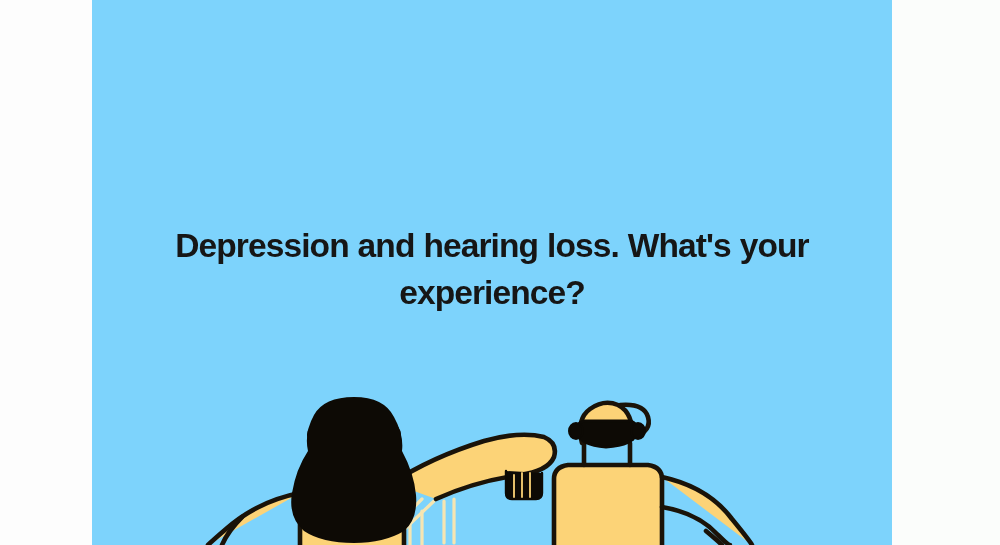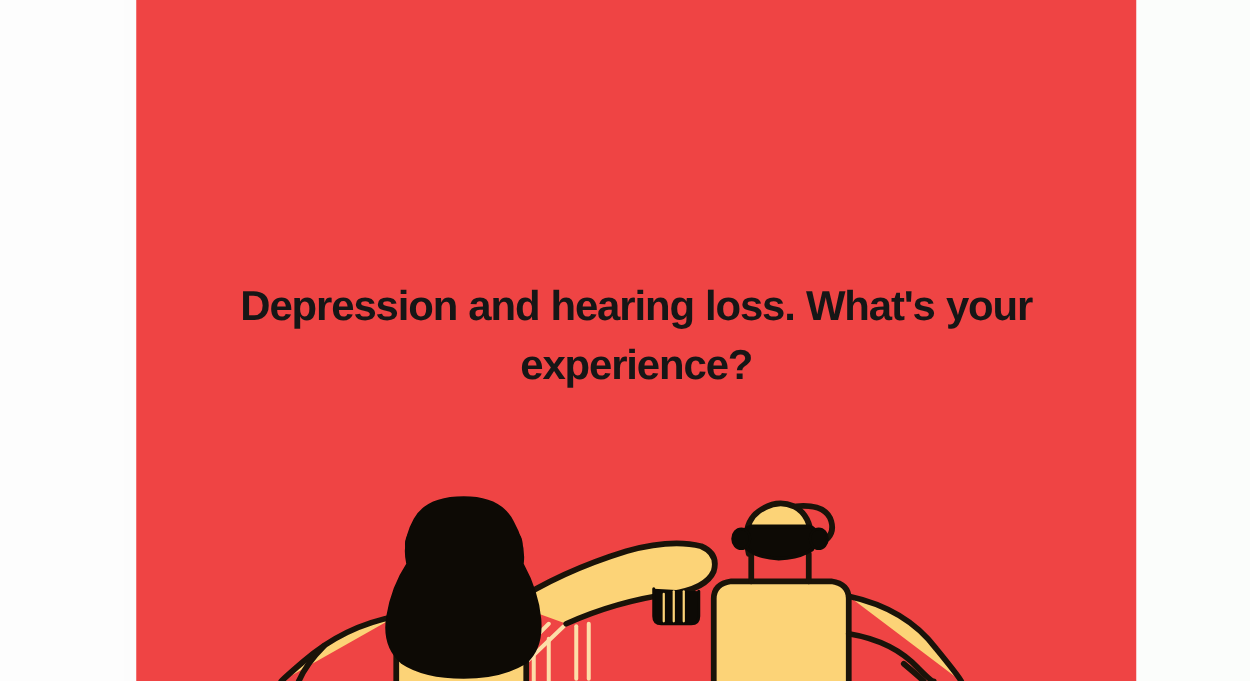--- a/index.html
+++ b/index.html
@@ -28,25 +28,25 @@
     top: 0;
     height: 545px;
     background: #fdfdfd;
   }
   .gutter.left  { left: 0;   width: 99px; }
   .gutter.right { left: 899px; width: 101px; background: #fbfdfb; }
 
   
   #card {
     position: absolute;
-    left: 109px;
+    left: 92px;
     top: 0;
     width: 800px;
     height: 545px;
-    background: #ef4444;
+    background: #7dd3fc;
     overflow: hidden;
   }
 
   
   #headline {
     position: absolute;
     left: 0;
     top: 222px;
     width: 800px;
     text-align: center;

